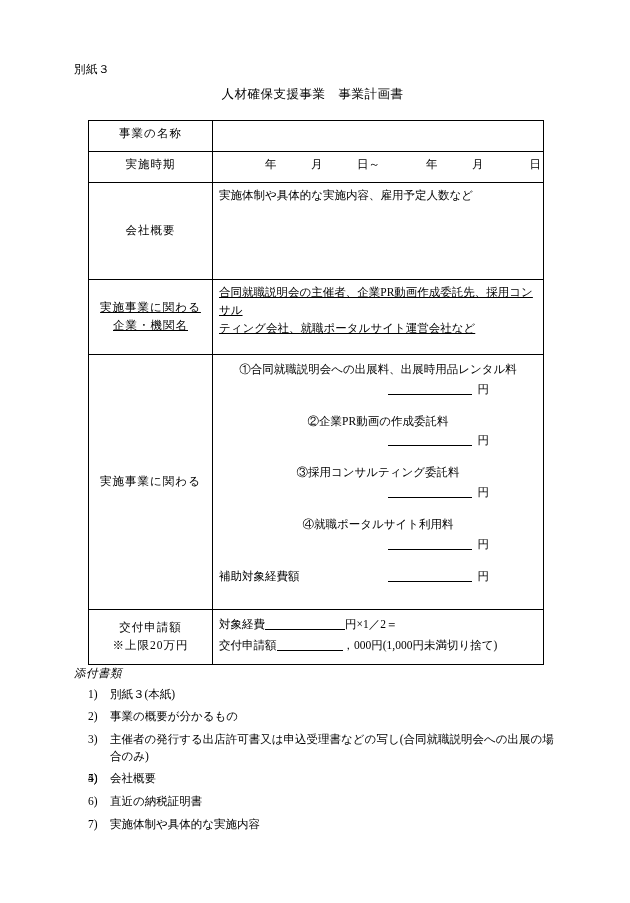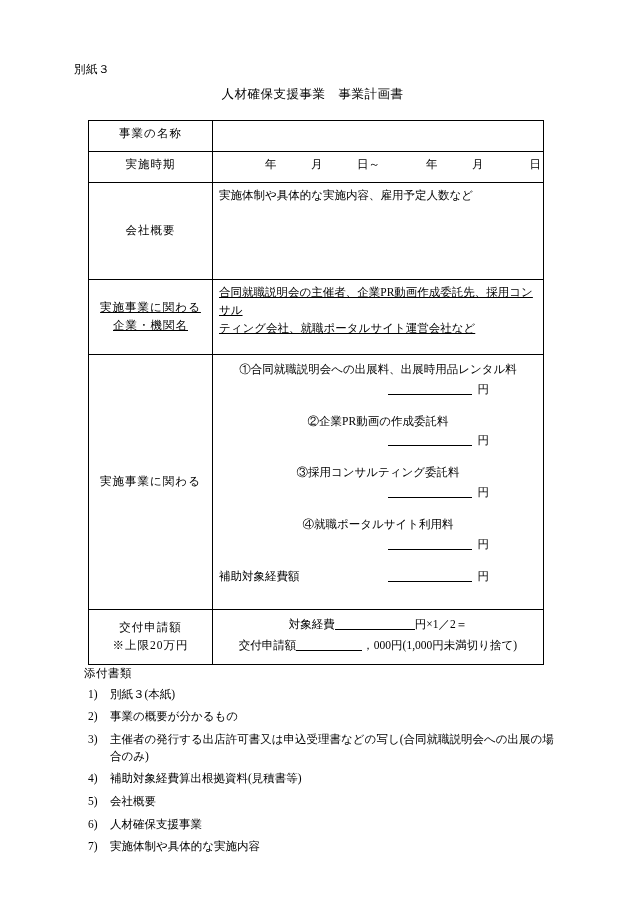--- a/index.html
+++ b/index.html
@@ -113,21 +113,20 @@
   .exp-total .ul {
     display: inline-block;
     border-bottom: 1px solid #000;
     width: 84px;
     height: 1em;
     vertical-align: -2px;
     margin-right: 6px;
   }
   .apply-lines {
     padding-top: 2px;
-    text-align: center;
   }
   .apply-line {
     display: block;
     margin-bottom: 3px;
   }
   .apply-line .u {
     display: inline-block;
     border-bottom: 1px solid #000;
     height: 1em;
     vertical-align: -2px;
@@ -136,22 +135,23 @@
   .u-b { width: 66px; }
   .attach {
     position: absolute;
     left: 74px;
     top: 668px;
     width: 480px;
     font-size: 11.5px;
     line-height: 1.0;
   }
   .attach-title {
-    margin: 0 0 6px 10px;
+    margin: 0 0 6px 0;
     letter-spacing: 0.5px;
+    font-style: italic;
   }
   ol.attach-list {
     list-style: none;
     margin: 0;
     padding: 0 0 0 14px;
   }
   ol.attach-list li {
     margin: 0 0 6px 0;
     line-height: 1.45;
     text-indent: 0;
@@ -244,20 +244,20 @@
       </tr>
     </tbody>
   </table>
 
   <div class="attach">
     <div class="attach-title">添付書類</div>
     <ol class="attach-list">
       <li><span class="num">1)</span><span>別紙３(本紙)</span></li>
       <li><span class="num">2)</span><span>事業の概要が分かるもの</span></li>
       <li><span class="num">3)</span><span>主催者の発行する出店許可書又は申込受理書などの写し(合同就職説明会への出展の場合のみ)</span></li>
-      <li><span class="num">4)</span><span>補助対象経費算出根拠資料(見積書等)</span></li>
+      <li><span class="num">4)</span></li>
       <li><span class="num">5)</span><span>会社概要</span></li>
-      <li><span class="num">6)</span><span>人材確保支援事業</span></li>
+      <li><span class="num">6)</span><span>直近の納税証明書</span></li>
       <li><span class="num">7)</span><span>実施体制や具体的な実施内容</span></li>
     </ol>
   </div>
 
 </div>
 
 </body></html>

